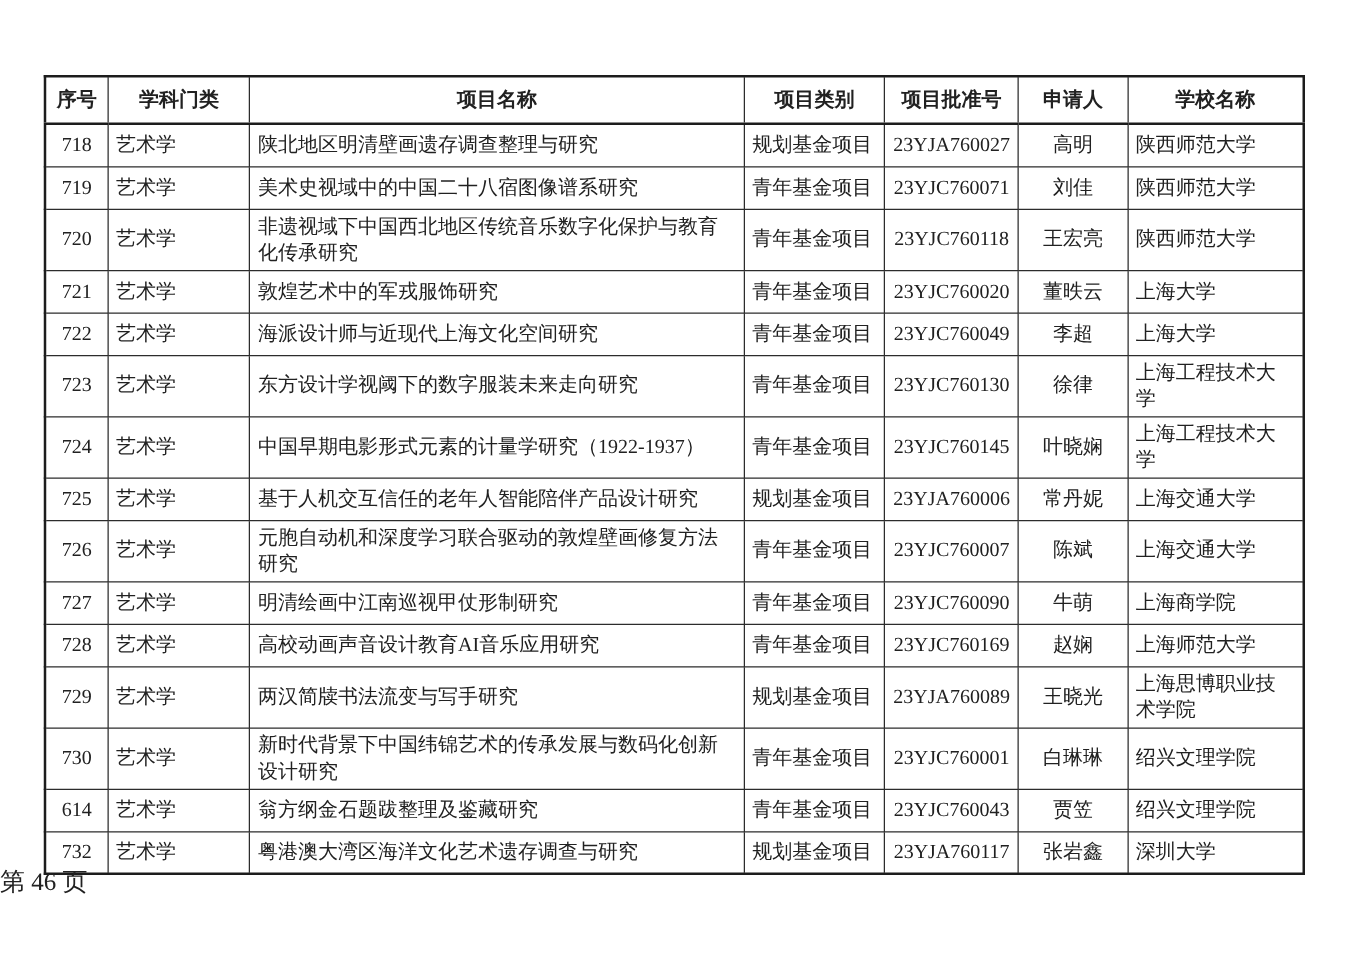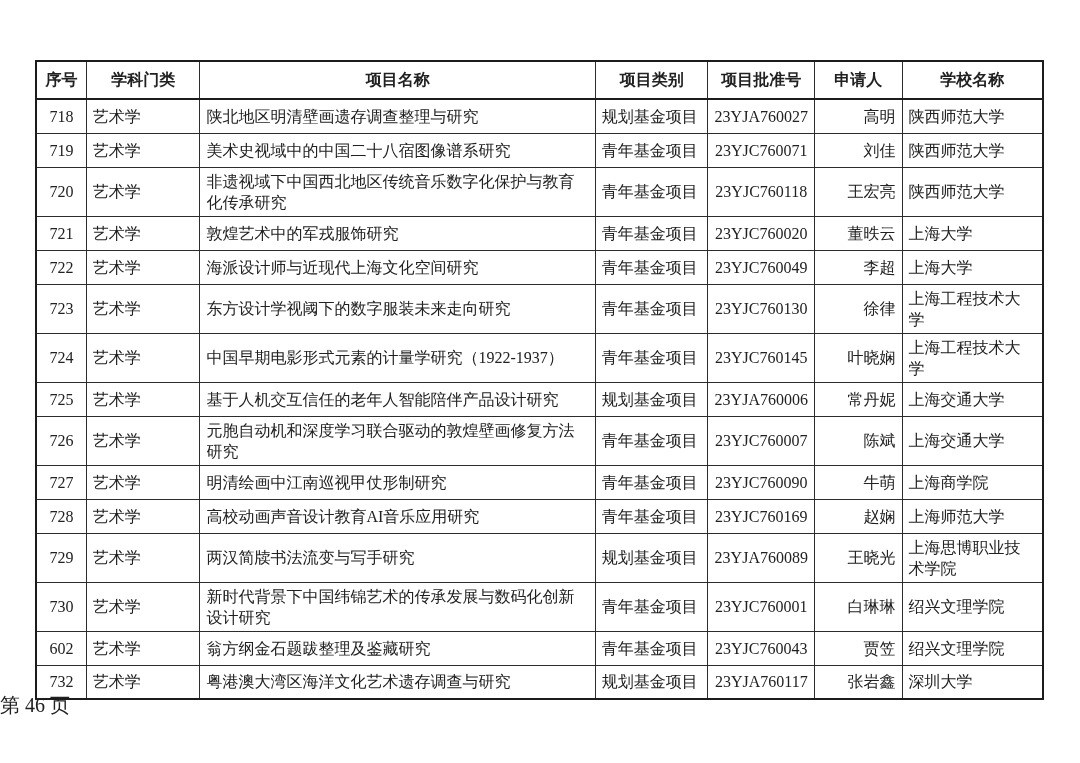--- a/index.html
+++ b/index.html
@@ -40,21 +40,21 @@
     height: 34px;
     padding: 3px 6px;
     line-height: 21px;
   }
   
   .col-seq        { width: 50px;  text-align: center; }
   .col-discipline { width: 113px; text-align: left; }
   .col-name       { width: 393px; text-align: left; }
   .col-category   { width: 112px; text-align: left; }
   .col-approval   { width: 106px; text-align: center; }
-  .col-applicant  { width: 87px;  text-align: right; }
+  .col-applicant  { width: 87px;  text-align: center; }
   .col-school     { width: 140px; text-align: left; }
   thead .col-seq, thead .col-discipline, thead .col-name,
   thead .col-category, thead .col-approval, thead .col-applicant,
   thead .col-school { text-align: center; }
 
   .footer {
     position: absolute;
     left: 0;
     right: 0;
     top: 692px;
@@ -191,21 +191,21 @@
         <tr>
           <td class="col-seq">730</td>
           <td class="col-discipline">艺术学</td>
           <td class="col-name">新时代背景下中国纬锦艺术的传承发展与数码化创新设计研究</td>
           <td class="col-category">青年基金项目</td>
           <td class="col-approval">23YJC760001</td>
           <td class="col-applicant">白琳琳</td>
           <td class="col-school">绍兴文理学院</td>
         </tr>
         <tr>
-          <td class="col-seq">602</td>
+          <td class="col-seq">614</td>
           <td class="col-discipline">艺术学</td>
           <td class="col-name">翁方纲金石题跋整理及鉴藏研究</td>
           <td class="col-category">青年基金项目</td>
           <td class="col-approval">23YJC760043</td>
           <td class="col-applicant">贾笠</td>
           <td class="col-school">绍兴文理学院</td>
         </tr>
         <tr>
           <td class="col-seq">732</td>
           <td class="col-discipline">艺术学</td>

